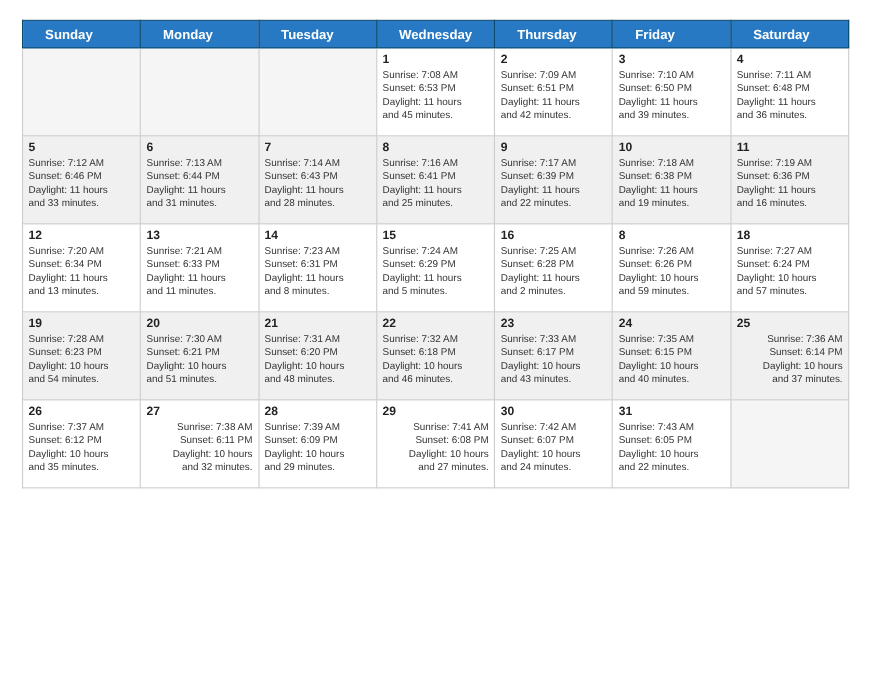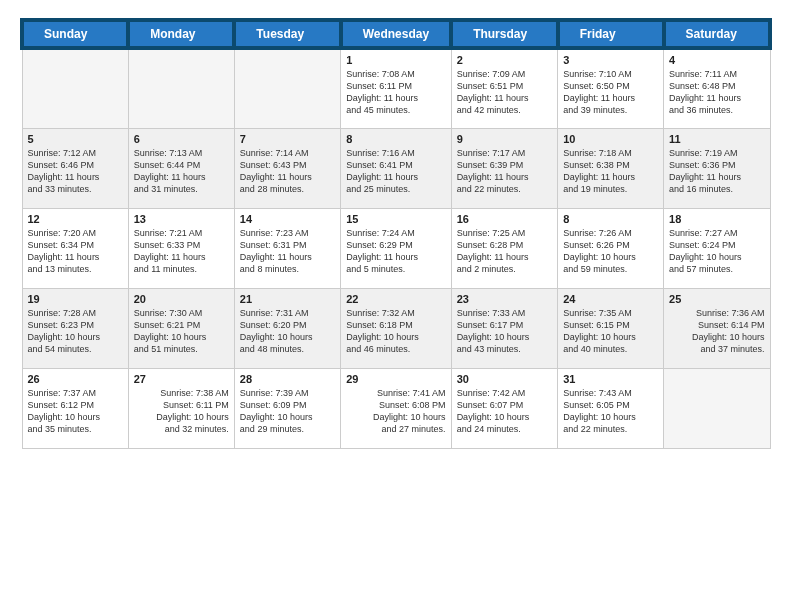--- a/index.html
+++ b/index.html
@@ -58,21 +58,21 @@
       border-collapse: collapse;
       border: 1px solid #bbb;
     }
     .calendar th {
       background: #2779c4;
       color: #fff;
       font-size: 12px;
       font-weight: bold;
       padding: 5px 20px;
       text-align: left;
-      border: 4px solid #0c4a6e;
+      border: 1px solid #0c4a6e;
     }
     .calendar td {
       border: 1px solid #ccc;
       vertical-align: top;
       padding: 4px 5px;
       width: calc(100% / 7);
       height: 80px;
       font-size: 9.5px;
       color: #333;
       background: #fff;
@@ -113,21 +113,21 @@
       </tr>
     </thead>
     <tbody id="calendar-body">
     <tr>
           <td class="empty"></td>
           <td class="empty"></td>
           <td class="empty"></td>
           <td>
             <div class="day-number">1</div>
             <div class="day-info" style="white-space: pre-line;">Sunrise: 7:08 AM
-Sunset: 6:11 PM
+Sunset: 6:53 PM
 Daylight: 11 hours
 and 45 minutes.</div>
           </td>
           <td>
             <div class="day-number">2</div>
             <div class="day-info" style="white-space: pre-line;">Sunrise: 7:09 AM
 Sunset: 6:51 PM
 Daylight: 11 hours
 and 42 minutes.</div>
           </td>

